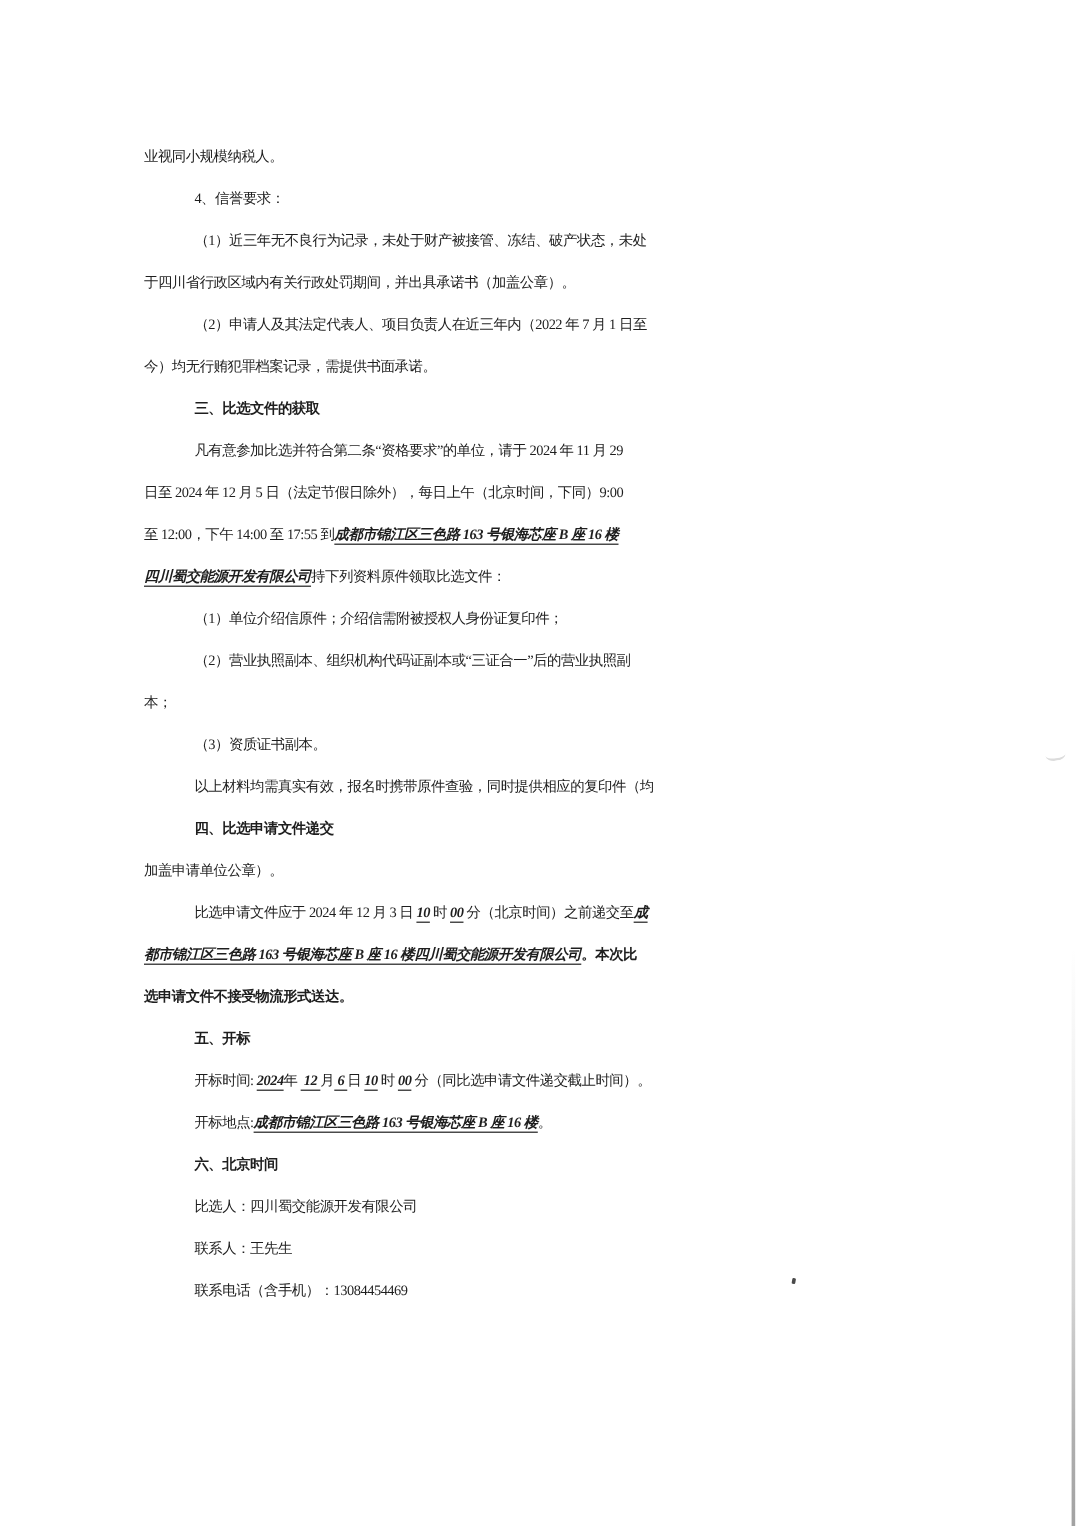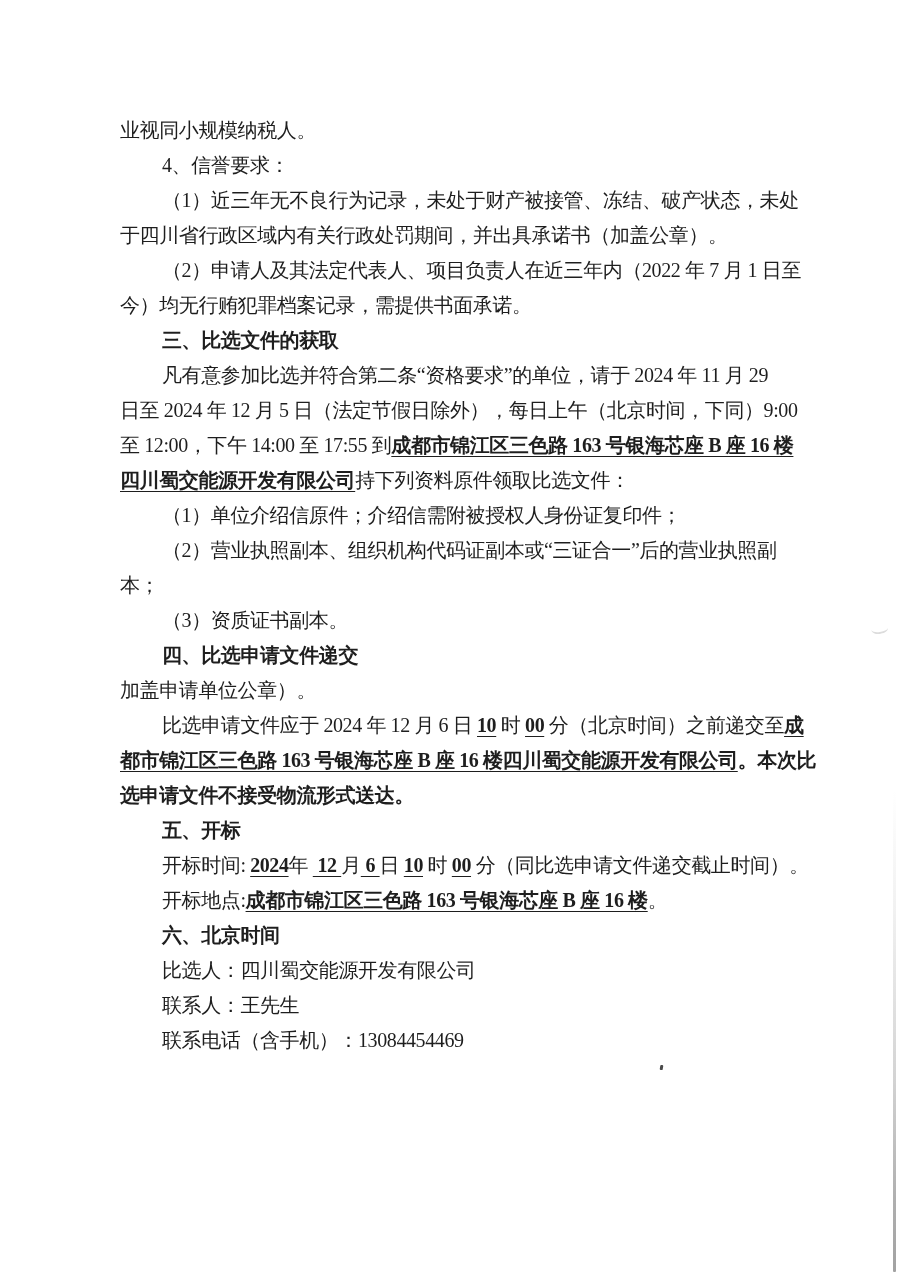--- a/index.html
+++ b/index.html
@@ -10,31 +10,32 @@
     position:relative;
     font-family:"Liberation Serif","DejaVu Serif",serif;
     color:#1e1e1e;
   }
   .page{position:absolute;inset:0;background:#ffffff;}
   .doc{
     position:absolute;left:120px;top:113px;width:668px;
   }
   .line{
     height:35px;line-height:35px;
-    font-size:20px;
+    font-size:12px;
     letter-spacing:-0.4px;
     white-space:pre;
   }
   .line.indent{padding-left:42px;}
   .run{color:#1e1e1e;}
   .b{font-weight:700;}
   .u{
     text-decoration:underline;
     text-decoration-thickness:1.4px;
     text-underline-offset:4px;
+    font-style:italic;
   }
   
   .edge-shadow{
     position:absolute;right:4px;top:790px;width:3px;height:482px;
     background:linear-gradient(to bottom,
       rgba(120,120,120,0) 0%,
       rgba(120,120,120,0.10) 25%,
       rgba(110,110,110,0.30) 60%,
       rgba(95,95,95,0.50) 85%,
       rgba(85,85,85,0.55) 100%);
@@ -64,23 +65,24 @@
       <div class="line"><span class="run">今）均无行贿犯罪档案记录，需提供书面承诺。</span></div>
       <div class="line indent"><span class="run b">三、比选文件的获取</span></div>
       <div class="line indent"><span class="run">凡有意参加比选并符合第二条“资格要求”的单位，请于 2024 年 11 月 29</span></div>
       <div class="line"><span class="run">日至 2024 年 12 月 5 日（法定节假日除外），每日上午（北京时间，下同）9:00</span></div>
       <div class="line"><span class="run">至 12:00，下午 14:00 至 17:55 到</span><span class="run b u">成都市锦江区三色路 163 号银海芯座 B 座 16 楼</span></div>
       <div class="line"><span class="run b u">四川蜀交能源开发有限公司</span><span class="run">持下列资料原件领取比选文件：</span></div>
       <div class="line indent"><span class="run">（1）单位介绍信原件；介绍信需附被授权人身份证复印件；</span></div>
       <div class="line indent"><span class="run">（2）营业执照副本、组织机构代码证副本或“三证合一”后的营业执照副</span></div>
       <div class="line"><span class="run">本；</span></div>
       <div class="line indent"><span class="run">（3）资质证书副本。</span></div>
+      <div class="line indent"><span class="run">以上材料均需真实有效，报名时携带原件查验，同时提供相应的复印件（均</span></div>
       <div class="line indent"><span class="run b">四、比选申请文件递交</span></div>
       <div class="line"><span class="run">加盖申请单位公章）。</span></div>
-      <div class="line indent"><span class="run">比选申请文件应于 2024 年 12 月 6 日 </span><span class="run b u">10</span><span class="run"> 时 </span><span class="run b u">00</span><span class="run"> 分（北京时间）之前递交至</span><span class="run b u">成</span></div>
+      <div class="line indent"><span class="run">比选申请文件应于 2024 年 12 月 3 日 </span><span class="run b u">10</span><span class="run"> 时 </span><span class="run b u">00</span><span class="run"> 分（北京时间）之前递交至</span><span class="run b u">成</span></div>
       <div class="line"><span class="run b u">都市锦江区三色路 163 号银海芯座 B 座 16 楼四川蜀交能源开发有限公司</span><span class="run b">。本次比</span></div>
       <div class="line"><span class="run b">选申请文件不接受物流形式送达。</span></div>
       <div class="line indent"><span class="run b">五、开标</span></div>
       <div class="line indent"><span class="run">开标时间: </span><span class="run b u">2024</span><span class="run">年 </span><span class="run b u"> 12 </span><span class="run">月</span><span class="run b u"> 6 </span><span class="run">日 </span><span class="run b u">10</span><span class="run"> 时 </span><span class="run b u">00</span><span class="run"> 分（同比选申请文件递交截止时间）。</span></div>
       <div class="line indent"><span class="run">开标地点:</span><span class="run b u">成都市锦江区三色路 163 号银海芯座 B 座 16 楼</span><span class="run">。</span></div>
       <div class="line indent"><span class="run b">六、北京时间</span></div>
       <div class="line indent"><span class="run">比选人：四川蜀交能源开发有限公司</span></div>
       <div class="line indent"><span class="run">联系人：王先生</span></div>
       <div class="line indent"><span class="run">联系电话（含手机）：13084454469</span></div>
     </div>

